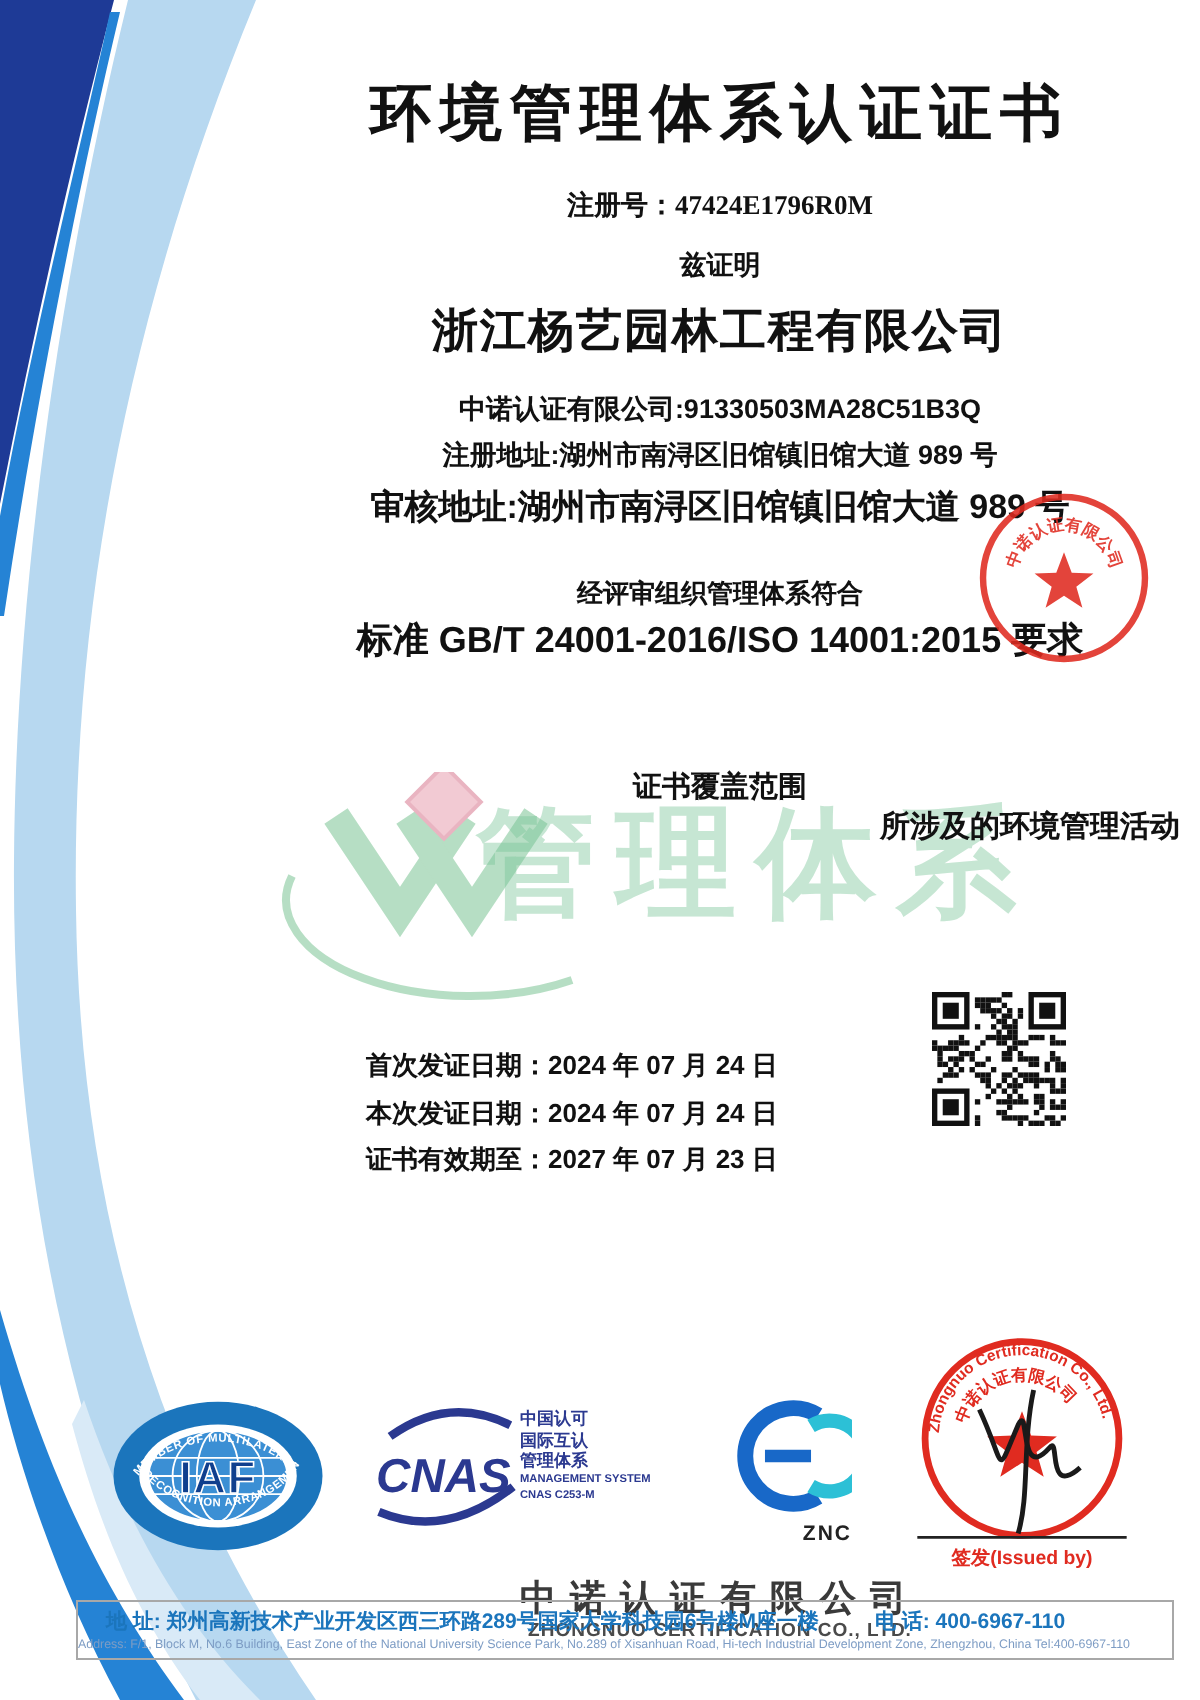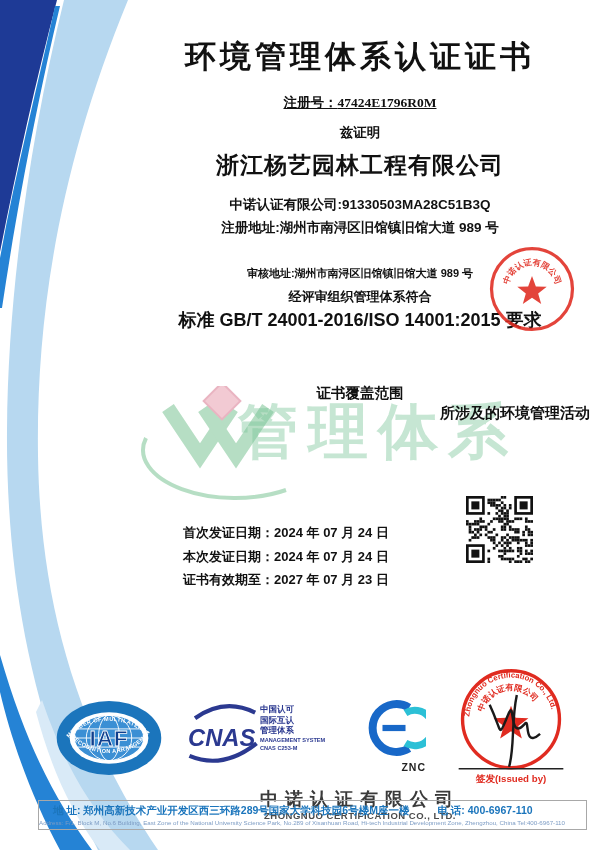--- a/index.html
+++ b/index.html
@@ -5,26 +5,26 @@
   html,body{margin:0;padding:0;}
   body{width:600px;height:850px;font-family:"Liberation Sans",sans-serif;background:#fff;}
   .page{position:relative;width:600px;height:850px;overflow:hidden;background:#fff;}
   .bg{position:absolute;left:0;top:0;z-index:0;}
   .wm{position:absolute;z-index:1;}
   .ct{position:absolute;z-index:2;}
   .col{left:130px;width:460px;text-align:center;}
   .b{font-weight:bold;color:#111;}
   .serif{font-family:"Liberation Serif",serif;}
   .title{top:36px;font-size:31px;letter-spacing:4px;}
-  .regno{top:94px;font-size:13.5px;text-decoration:underline;}
+  .regno{top:94px;font-size:13.5px;}
   .certify{top:124px;font-size:13.5px;}
   .company{top:150px;font-size:23px;letter-spacing:1px;}
   .credit{top:196px;font-size:13.5px;}
   .addr1{top:219px;font-size:13.5px;}
-  .addr2{top:242px;font-size:11px;margin-top:24px;}
+  .addr2{top:242px;font-size:17px;}
   .conform{top:288px;font-size:13px;}
   .standard{top:308px;font-size:18px;}
   .scopeT{top:384px;font-size:14.5px;}
   .scope1{top:404px;font-size:15px;}
   .scope2{top:404px;font-size:15px;text-align:right;}
   .wmtext{left:238px;top:392px;font-size:60px;font-weight:bold;color:rgba(120,196,150,0.42);letter-spacing:10px;white-space:nowrap;z-index:1;position:absolute;}
   .dates{left:183px;top:521px;font-size:13px;}
   .dates .row{height:23.5px;line-height:23.5px;white-space:nowrap;}
   .qr{left:466px;top:496px;width:67px;height:67px;}
   .note{left:172px;top:568px;width:424px;font-size:9.4px;line-height:19px;color:#111;font-weight:bold;}

